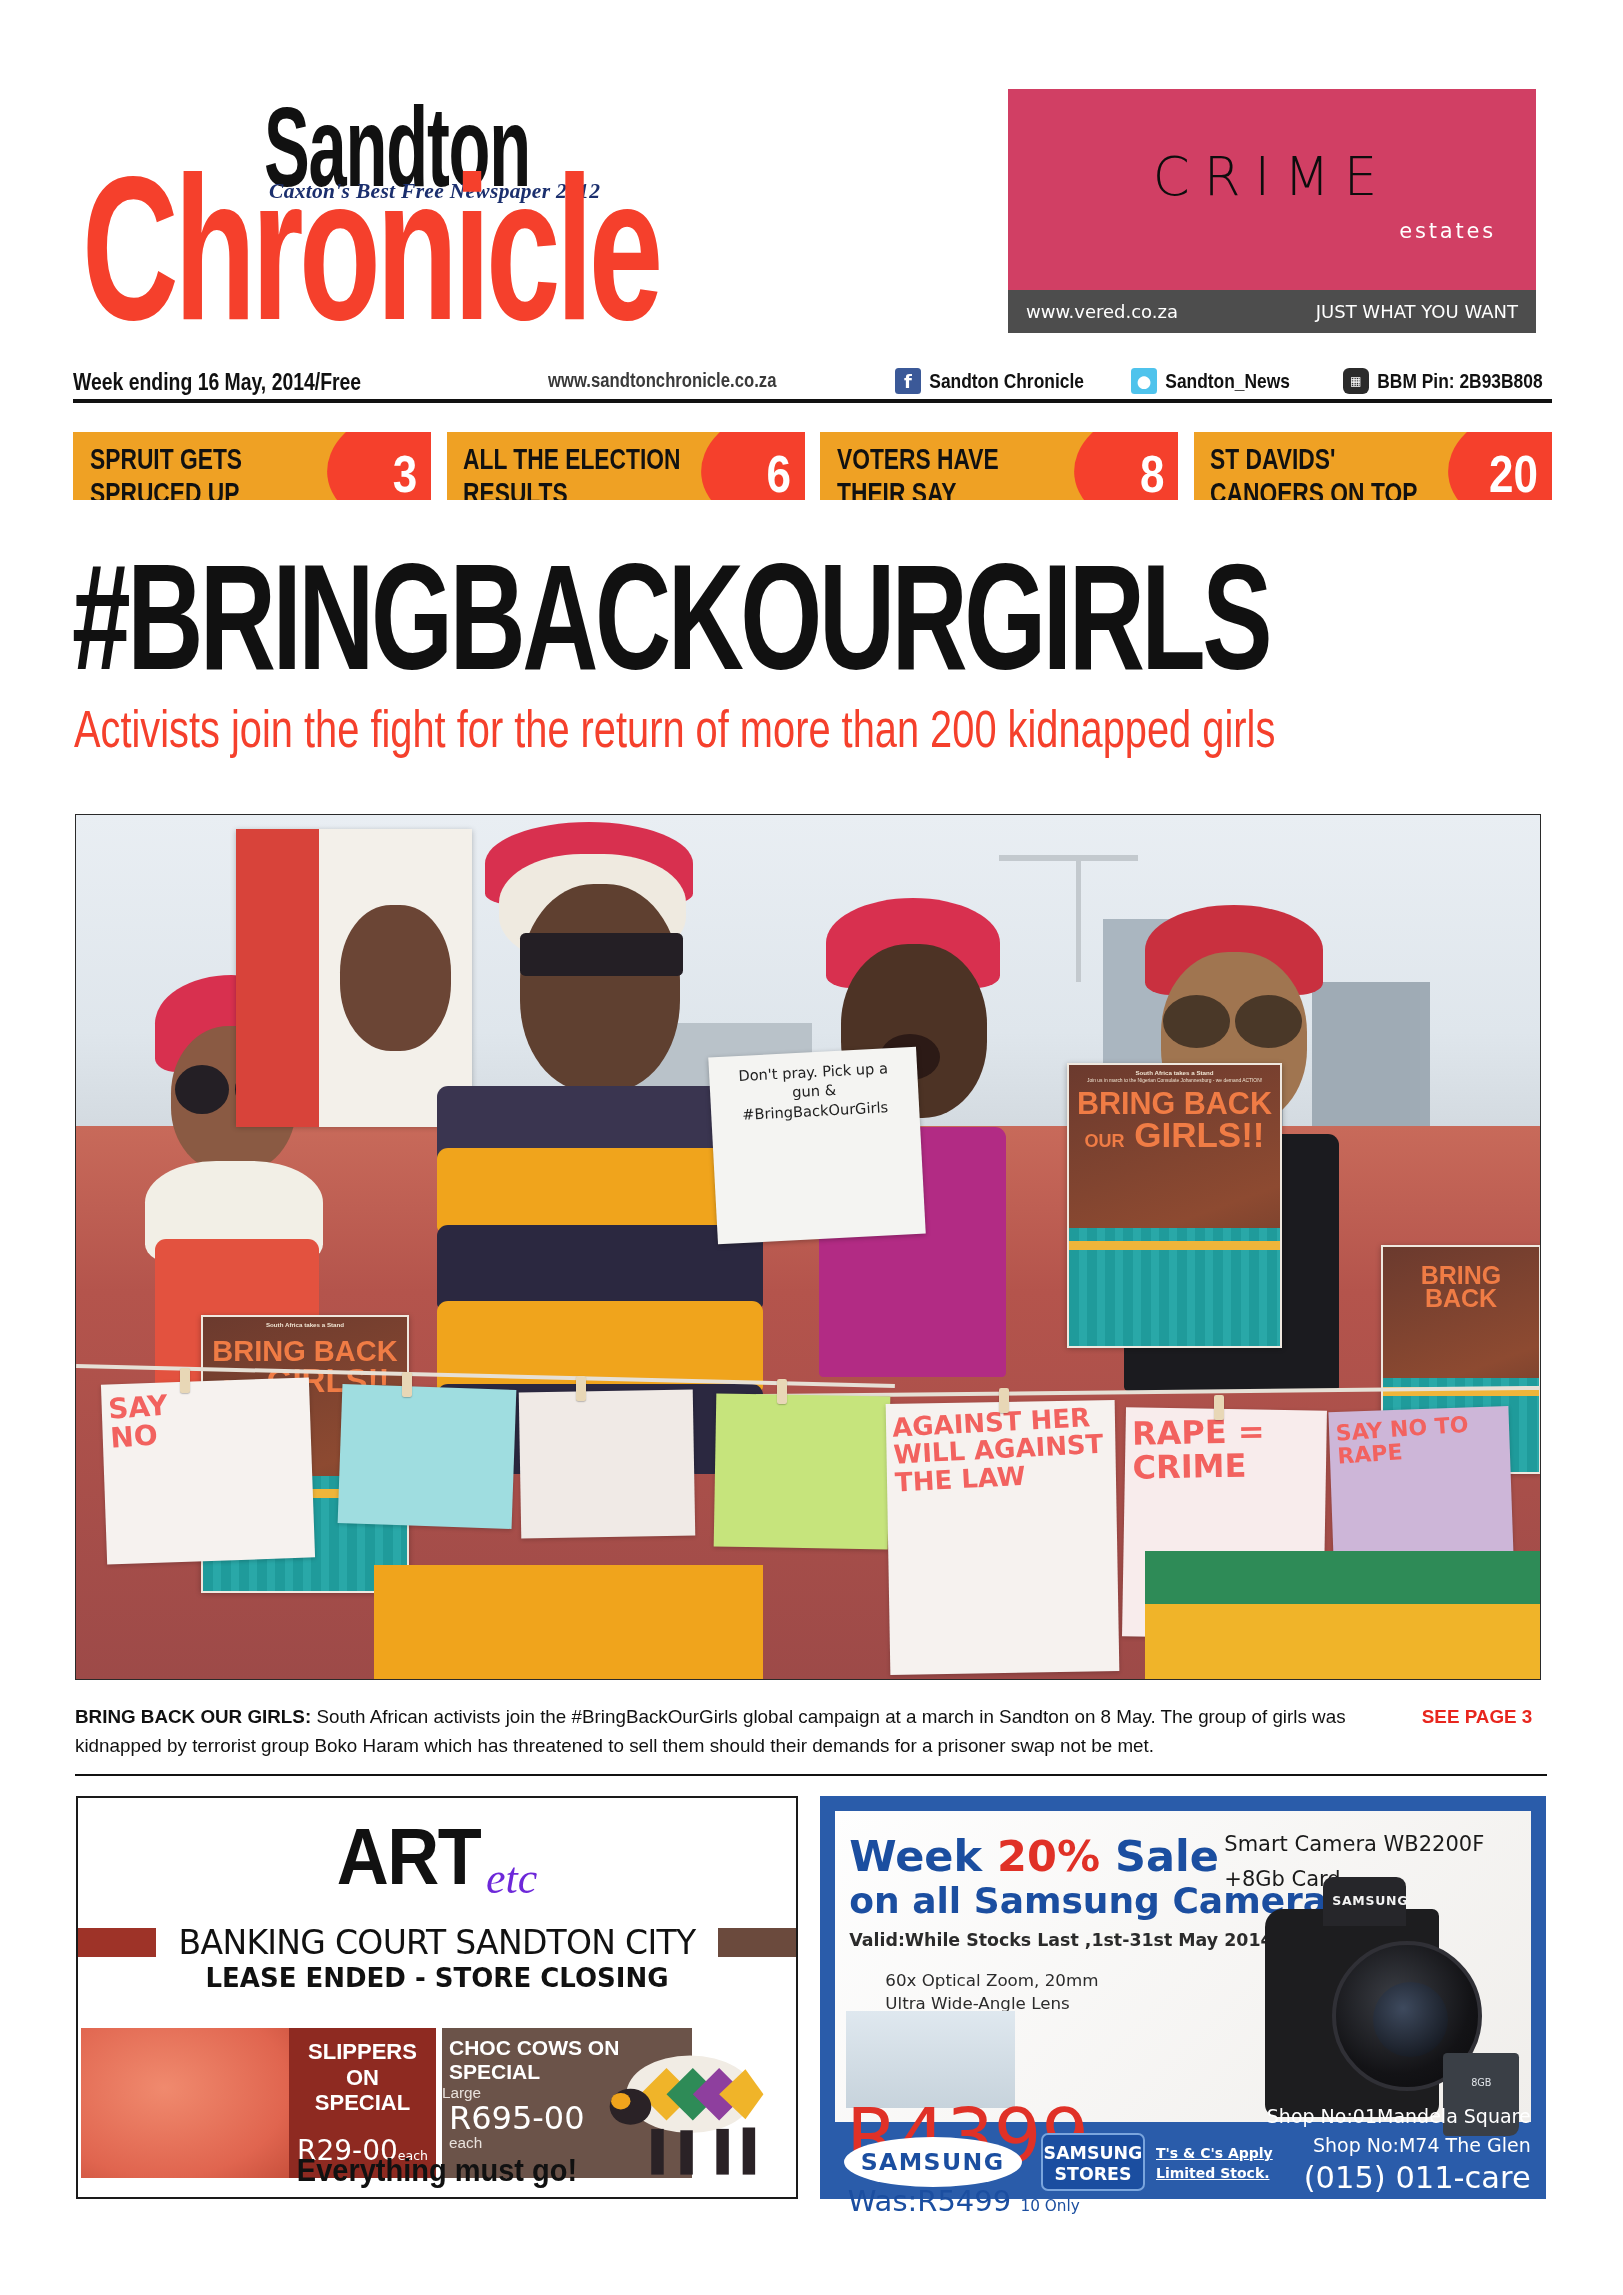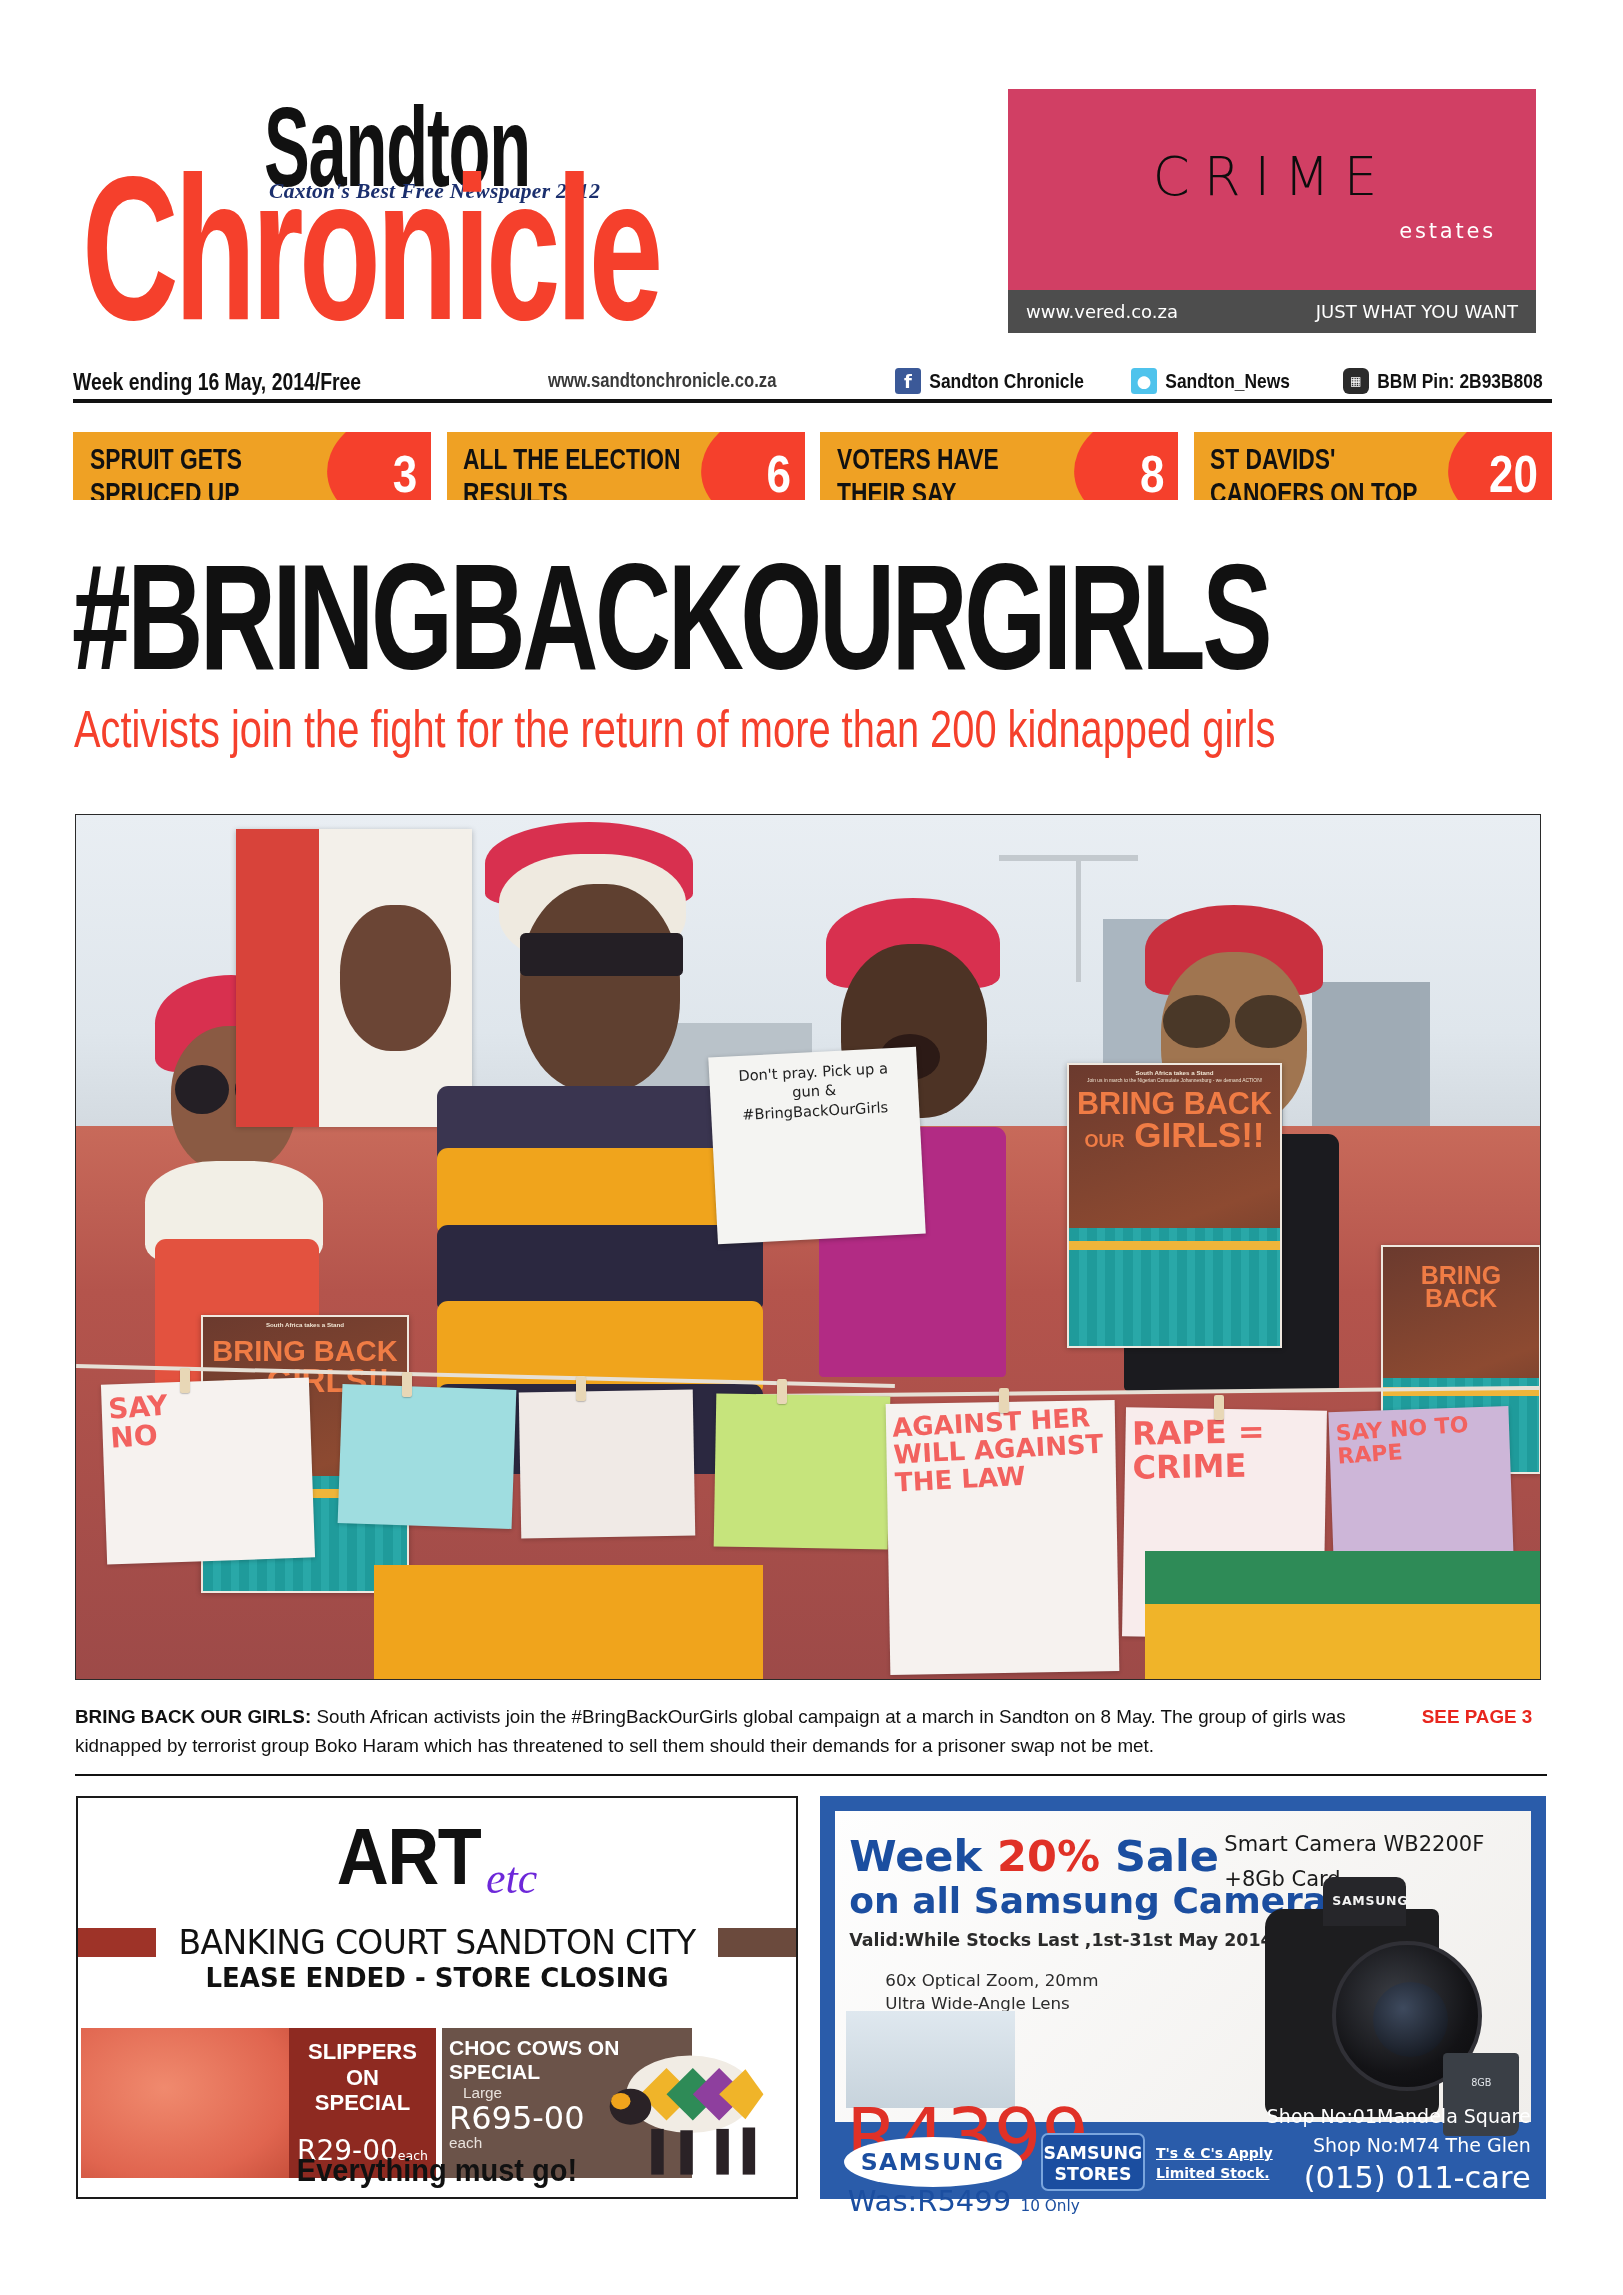--- a/index.html
+++ b/index.html
@@ -117,21 +117,21 @@
     color:#111;font-family:"DejaVu Sans",sans-serif;}
   .slipimg{position:absolute;left:2.8px;top:230px;width:208px;height:150px;
     background:radial-gradient(ellipse at 40% 40%,#f08a6e,#e0654f 70%,#c8503c);}
   .slip-box{position:absolute;left:211px;top:230px;width:147px;height:150px;background:#8e2a21;}
   .slip-t{color:#fff;text-align:center;font-weight:bold;font-size:22px;line-height:1.16;padding-top:11px;}
   .slip-p{position:absolute;left:0;right:0;bottom:11px;text-align:center;color:#fff;font-size:28px;
     font-family:"DejaVu Sans",sans-serif;}
   .slip-p small{font-size:12.5px;}
   .cow-box{position:absolute;left:364px;top:230px;width:250px;height:150px;background:#6b5349;}
   .cow-t{color:#fff;font-weight:bold;font-size:21px;padding:8.3px 0 0 7px;}
-  .cow-l{color:#e9e2dc;font-size:15.3px;padding-left:21px;}
+  .cow-l{color:#e9e2dc;font-size:15.3px;padding-left:0;}
   .cow-p{color:#fff;font-size:32px;padding-left:7px;font-family:"DejaVu Sans",sans-serif;line-height:1;}
   .cow-e{color:#e9e2dc;font-size:15.3px;padding-left:7px;}
   .cowimg{position:absolute;left:522px;top:242px;width:187px;height:139px;}
   .art-foot{position:absolute;left:0;right:0;bottom:9.7px;text-align:center;font-weight:bold;
     font-size:29px;color:#111;transform:scaleY(1.1);}
 
   .ad-right{position:absolute;left:820px;top:1796px;width:726px;height:403px;
     background:#2a5caa;box-sizing:border-box;padding:7px;}
   .cam-white{position:absolute;left:15.3px;top:15.3px;width:696px;height:311px;
     background:linear-gradient(135deg,#fefefe,#f0eeeb);}

